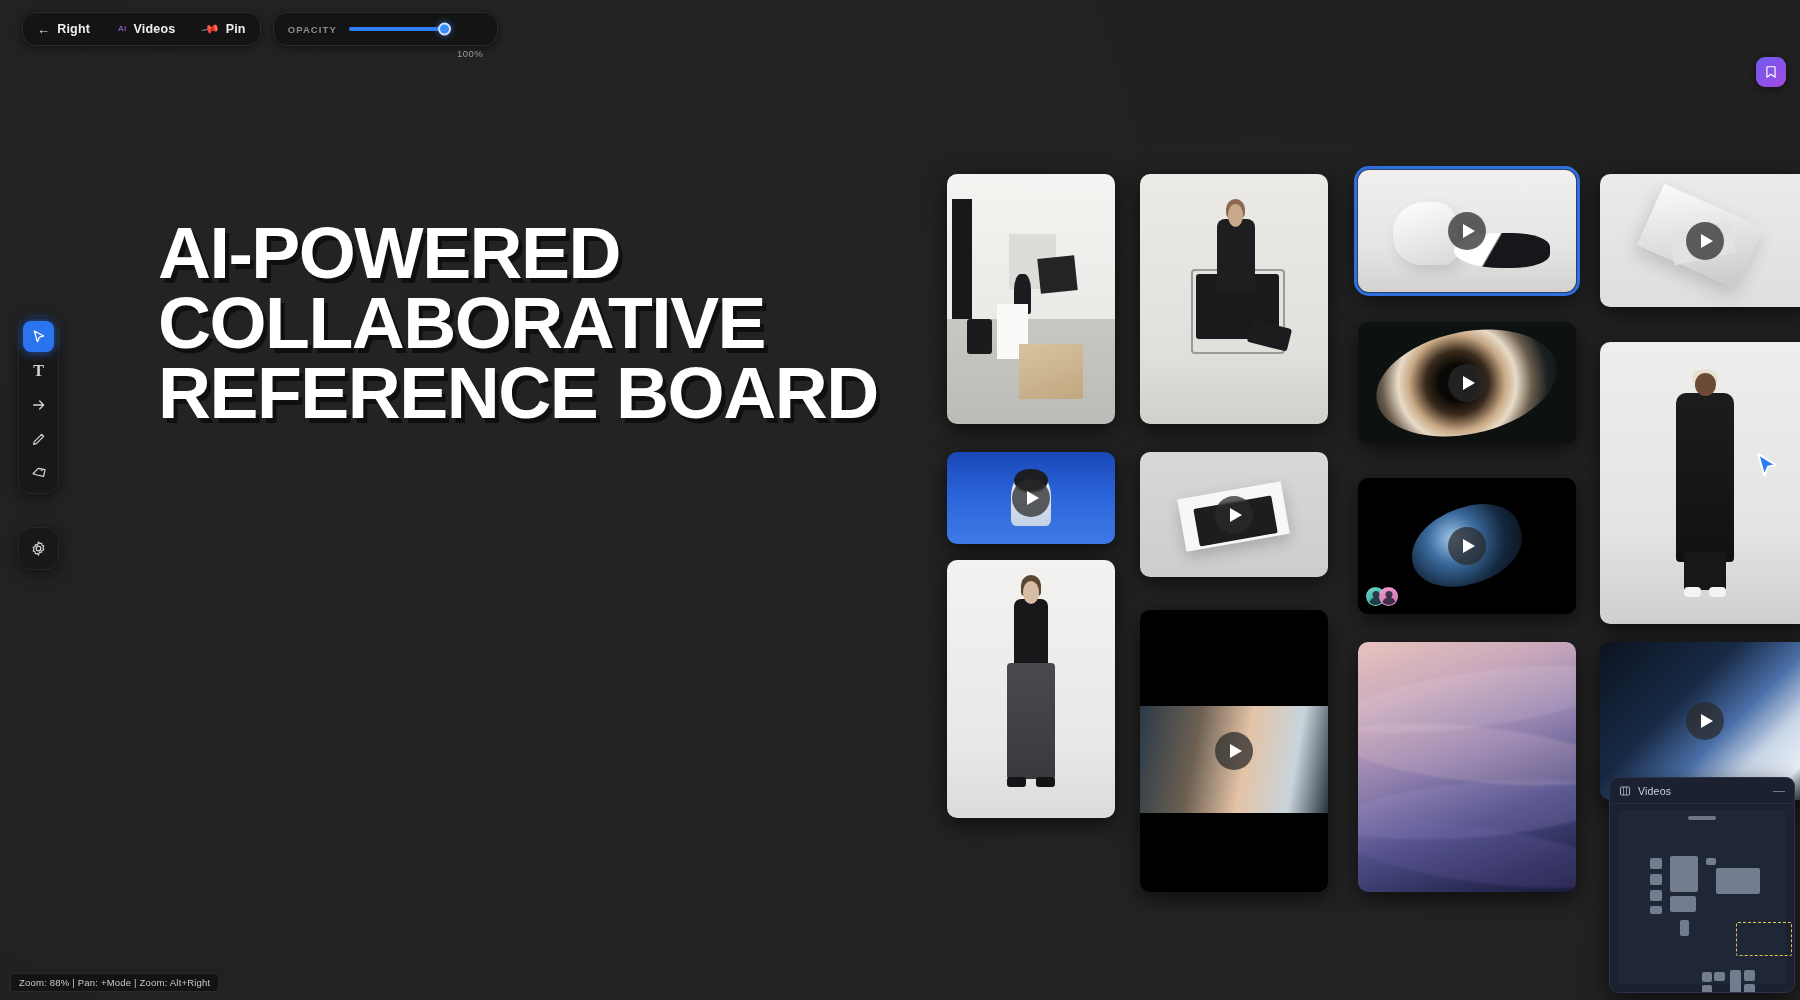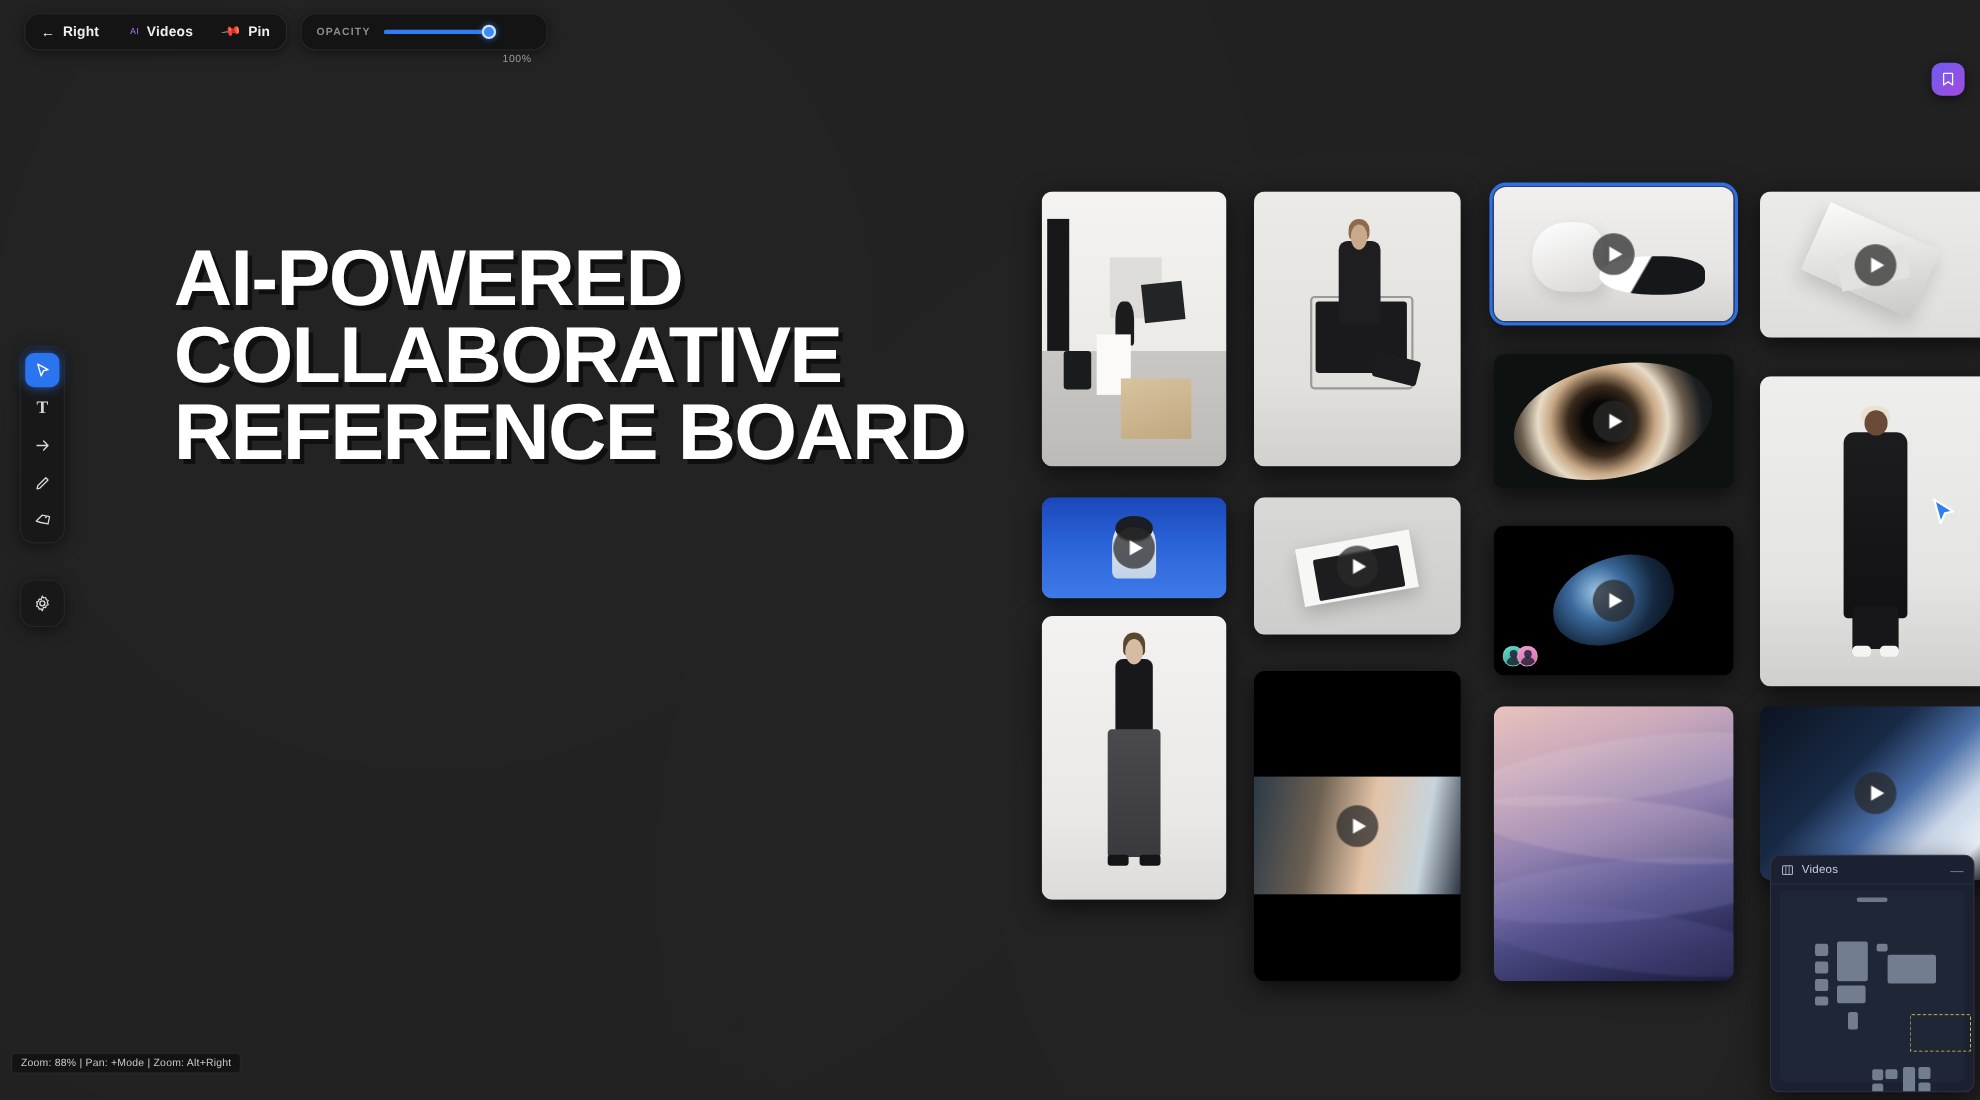--- a/index.html
+++ b/index.html
@@ -313,21 +313,21 @@
   .mm-view {
     position: absolute; border: 1.5px dashed #e0c64a; border-radius: 2px;
   }
   .mm-bar {
     position:absolute; left:50%; transform:translateX(-50%); top:6px;
     width: 28px; height: 4px; background:#6d7788; border-radius:2px;
   }
 
   
   .status {
-    position: absolute; left: 10px; bottom: 24px;
+    position: absolute; left: 10px; bottom: 8px;
     background: rgba(18,18,18,.9);
     border: 1px solid #2a2a2a;
     border-radius: 4px;
     padding: 3px 8px;
     font-size: 9.5px; color: #c9c9c9; letter-spacing: .2px;
     z-index: 50; white-space: nowrap;
   }
 </style>
 </head>
 <body>

